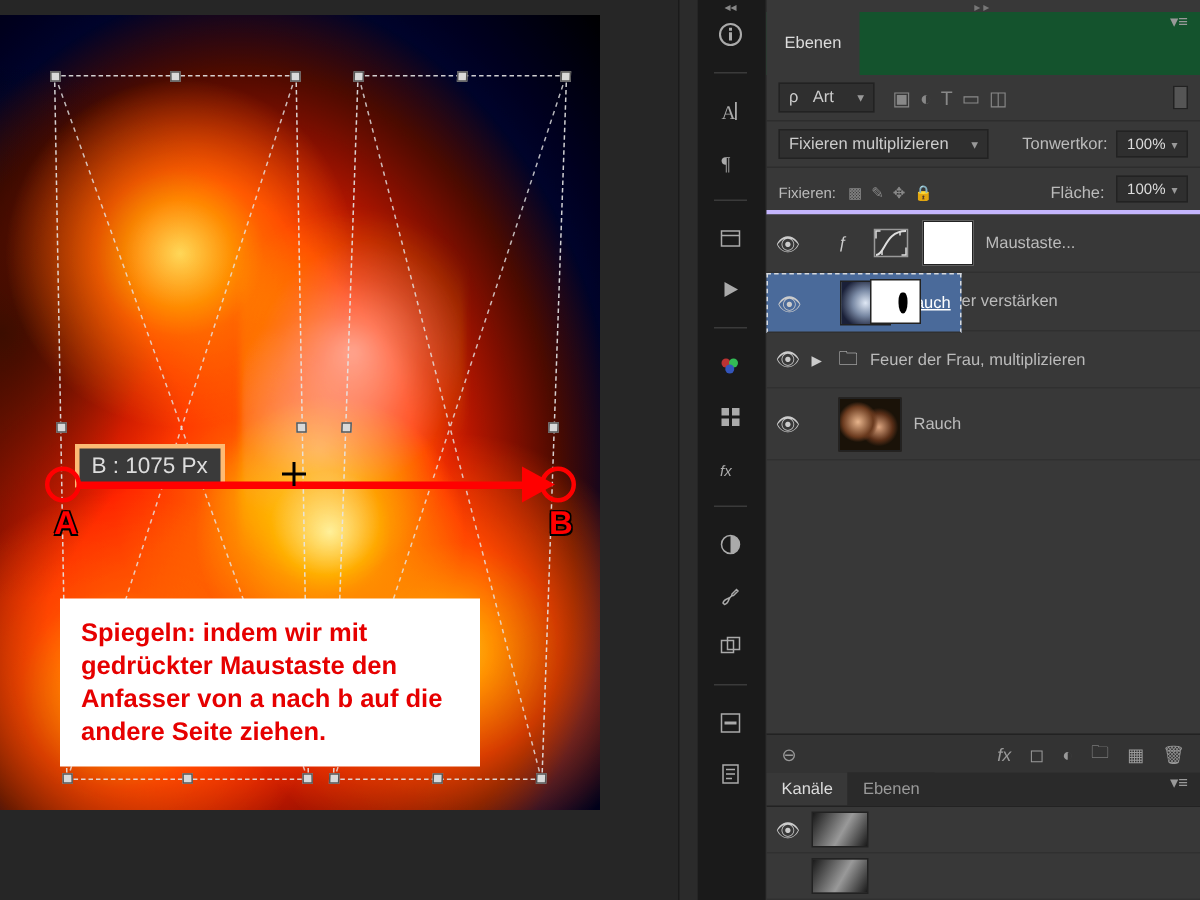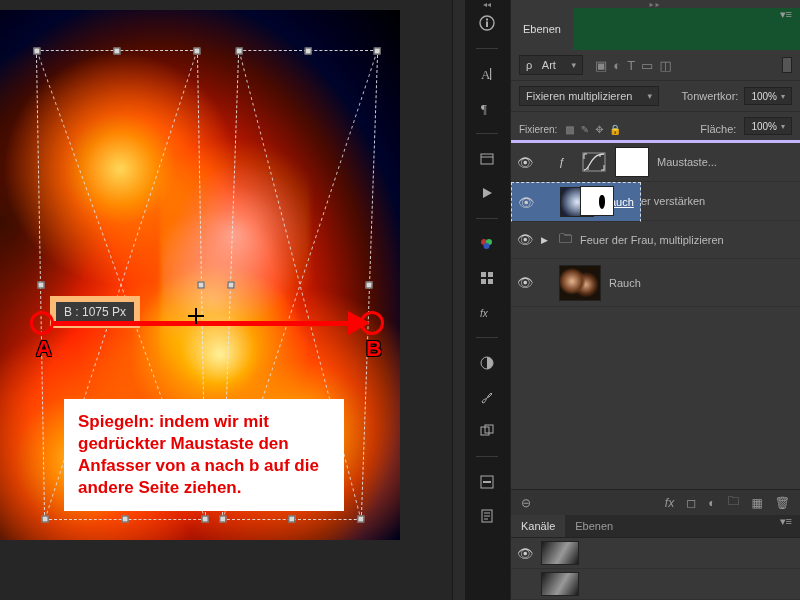--- a/index.html
+++ b/index.html
@@ -100,23 +100,23 @@
   .move-cursor::before, .move-cursor::after {
     content:""; position:absolute; background:#000;
   }
   .move-cursor::before { left:7px; top:0; width:2px; height:16px; }
   .move-cursor::after  { left:0; top:7px; width:16px; height:2px; }
 
   
   .tooltip {
     position:absolute;
     background:#3a3a3a; color:#ddd;
-    border:6px solid #fdba74;
+    border:3px solid #fdba74;
     padding:3px 8px;
-    font-size:12px;
+    font-size:15px;
     white-space:nowrap;
   }
 
   
   .callout {
     position:absolute;
     background:#fff;
     color:#e60000;
     font-weight:bold;
     font-size:17px;
@@ -359,21 +359,21 @@
   <div class="marker-label" style="left:36px; top:336px">A</div>
 
   <div class="arrow-line" style="left:52px; top:321px; width:300px"></div>
   <div class="arrow-head" style="left:348px; top:323px"></div>
 
   <div class="move-cursor" style="left:196px; top:316px"></div>
 
   <div class="marker" style="left:372px; top:323px"></div>
   <div class="marker-label" style="left:366px; top:336px">B</div>
 
-  <div class="callout" style="left:64px; top:399px">Spiegeln: indem wir mit gedrückter Maustaste den Anfasser von a nach b auf die andere Seite ziehen.</div>
+  <div class="callout" style="left:40px; top:399px">Spiegeln: indem wir mit gedrückter Maustaste den Anfasser von a nach b auf die andere Seite ziehen.</div>
 </div>
 
 <div class="canvas-scroll"></div>
 
 <div class="strip-collapse">◂◂</div>
 <div class="icon-strip">
   <div class="strip-btn">
       <svg viewBox="0 0 16 16">
         <circle cx="8" cy="8" r="7" fill="none" stroke="currentColor" stroke-width="1.4"></circle>
         <rect x="7" y="6.5" width="2" height="5.5"></rect>

